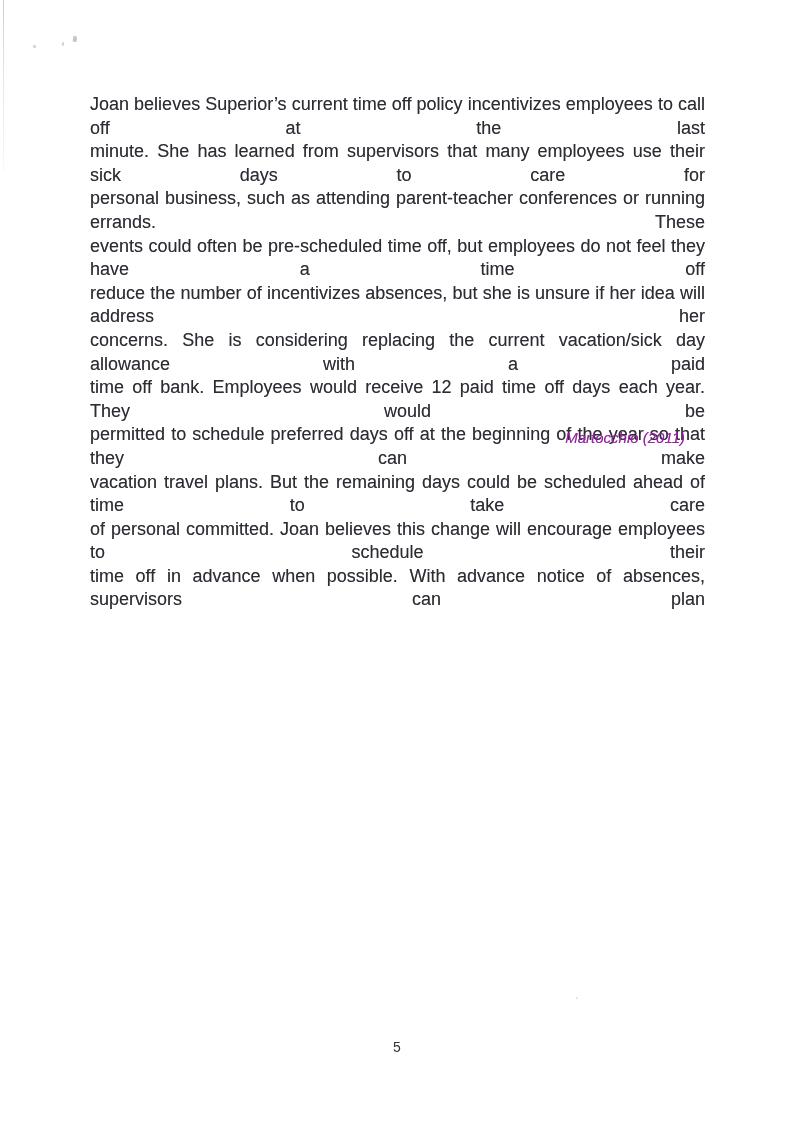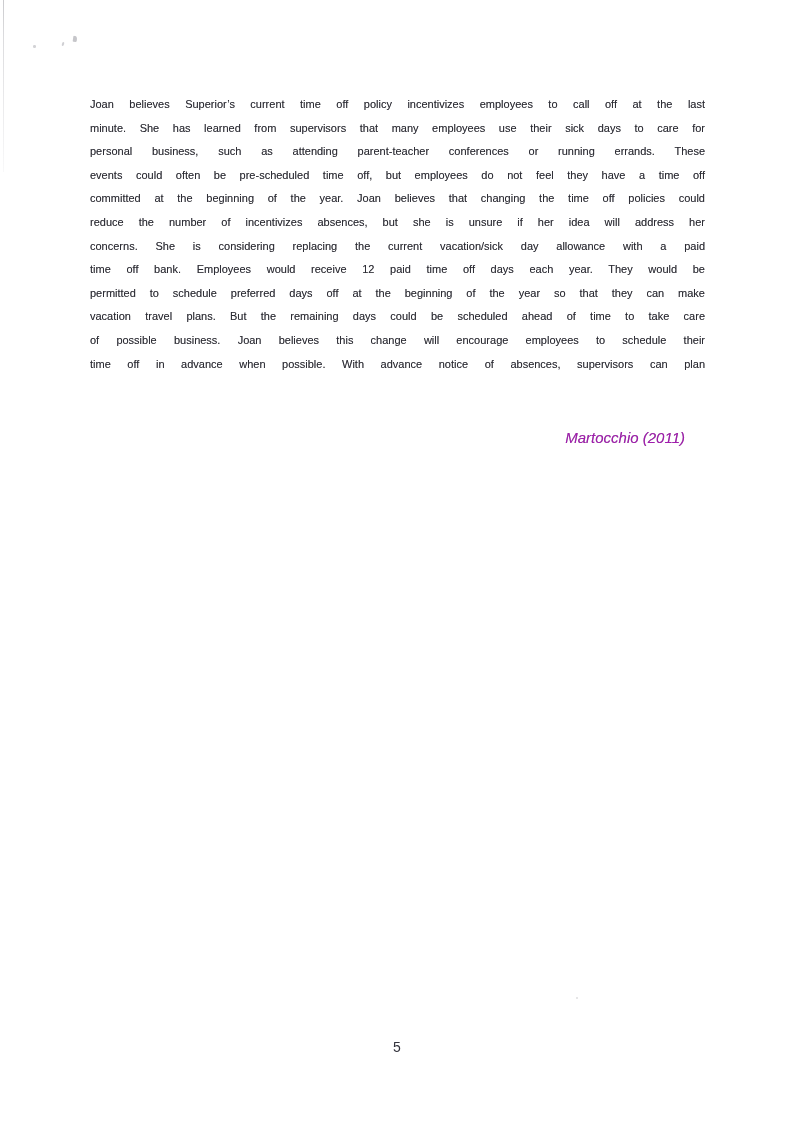--- a/index.html
+++ b/index.html
@@ -13,21 +13,21 @@
     height: 1122px;
     background: #ffffff;
     overflow: hidden;
     font-family: "Liberation Sans", sans-serif;
   }
   .body-text {
     position: absolute;
     left: 90px;
     top: 93px;
     width: 615px;
-    font-size: 11px;
+    font-size: 18px;
     line-height: 23.6px;
     color: #2c2c34;
     text-shadow: 0 0 0.5px rgba(44,44,52,0.45);
   }
   .body-text .line {
     text-align: justify;
     text-align-last: justify;
     white-space: normal;
   }
   .body-text .line.last {
@@ -83,27 +83,26 @@
   <div class="speckle s1"></div>
   <div class="speckle s2"></div>
   <div class="speckle s3"></div>
   <div class="speckle s4"></div>
 
   <div class="body-text">
       <div class="line">Joan believes Superior’s current time off policy incentivizes employees to call off at the last</div>
       <div class="line">minute. She has learned from supervisors that many employees use their sick days to care for</div>
       <div class="line">personal business, such as attending parent-teacher conferences or running errands. These</div>
       <div class="line">events could often be pre-scheduled time off, but employees do not feel they have a time off</div>
-      <div class="line">committed at the beginning of the year. Joan believes that changing the time off policies could</div>
       <div class="line">reduce the number of incentivizes absences, but she is unsure if her idea will address her</div>
       <div class="line">concerns. She is considering replacing the current vacation/sick day allowance with a paid</div>
       <div class="line">time off bank. Employees would receive 12 paid time off days each year. They would be</div>
       <div class="line">permitted to schedule preferred days off at the beginning of the year so that they can make</div>
       <div class="line">vacation travel plans. But the remaining days could be scheduled ahead of time to take care</div>
-      <div class="line">of possible business. Joan believes this change will encourage employees to schedule their</div>
+      <div class="line">of personal committed. Joan believes this change will encourage employees to schedule their</div>
       <div class="line">time off in advance when possible.  With advance notice of absences, supervisors can plan</div>
     </div>
 
   <div class="citation">Martocchio (2011)</div>
 
   <div class="page-number">5</div>
 
 </div>
 
 </body></html>

